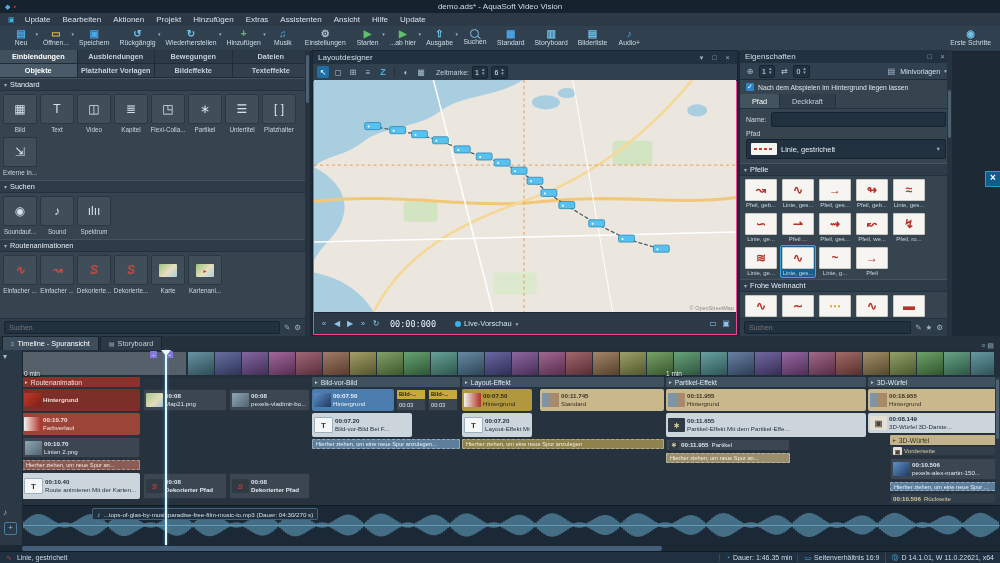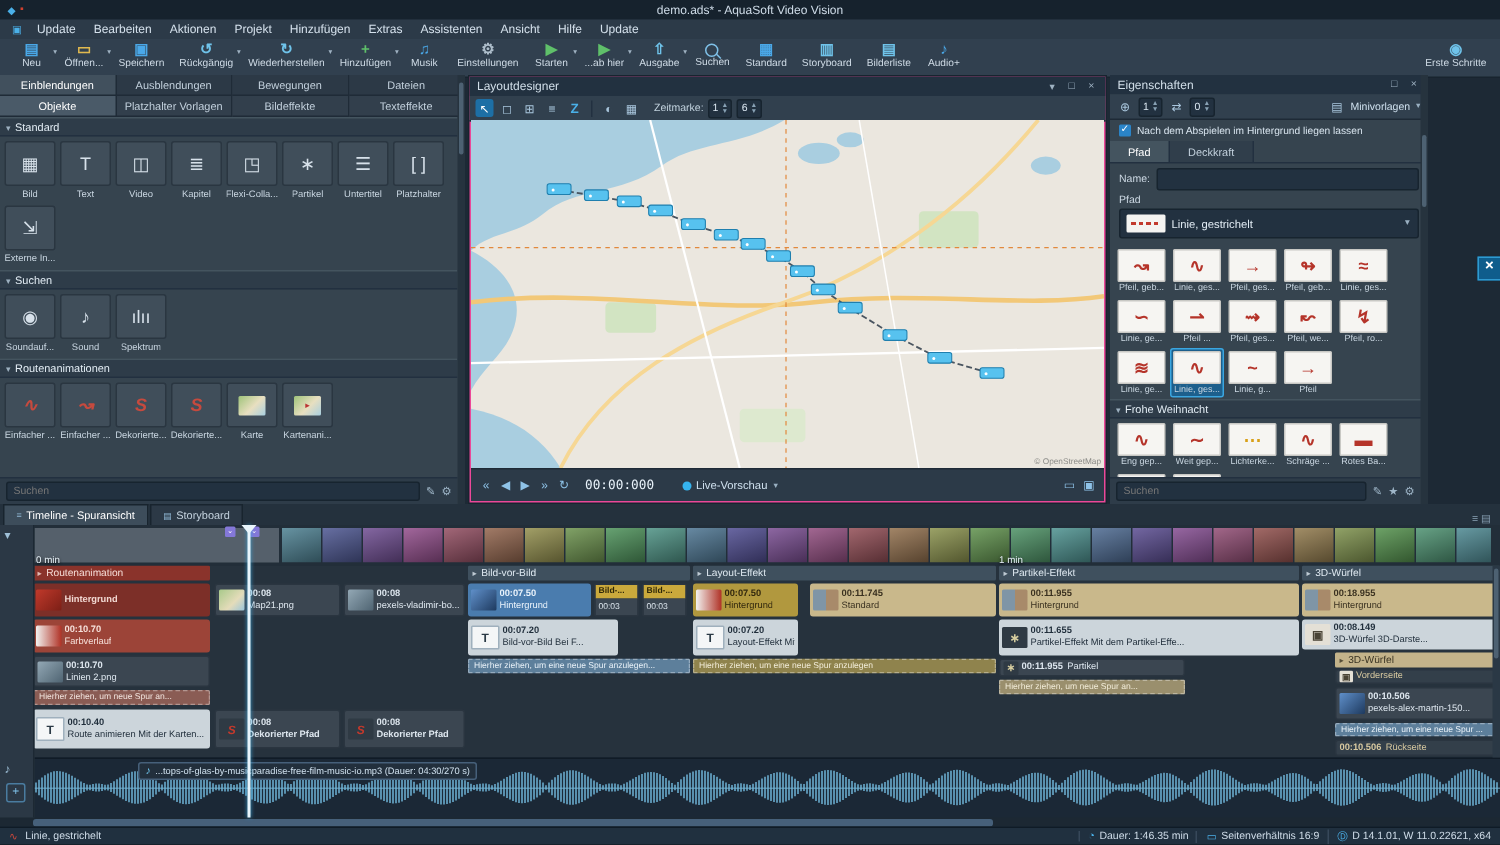--- a/index.html
+++ b/index.html
@@ -30,21 +30,21 @@
   .sechead{height:11px;background:#2e3c49;border-top:1px solid #44545f;border-bottom:1px solid #223040;color:#e2ecf4;font-size:7.3px;display:flex;align-items:center;gap:3px;padding:0 4px;}
   .caret{font-size:6px;color:#9db0c0;}
   .searchrow{position:absolute;left:0;bottom:0;height:17px;background:#2e3c49;border-top:1px solid #223040;display:flex;align-items:center;gap:4px;padding:0 4px;}
   .searchrow input{flex:1;height:11px;background:#223140;border:1px solid #17242f;color:#cfdce8;font-size:7px;padding:0 4px;border-radius:2px;outline:none;}
   .sr-ic{font-size:7.5px;color:#9fb6c8;}
   .vscroll{position:absolute;right:0;top:0;bottom:0;width:5px;background:#26333e;}
   .vthumb{position:absolute;left:1px;right:1px;top:5px;height:48px;background:#4d6172;border-radius:2px;}
   
   .toolbox{left:0;width:310px;}
   .ttabs,.stabs{display:flex;height:14px;}
-  .ttab,.stab{flex:1;display:flex;align-items:center;justify-content:center;font-size:7.3px;color:#c2d0dc;background:#2c3946;border-right:1px solid #1f2b37;border-bottom:1px solid #1f2b37;white-space:nowrap;overflow:hidden;}
+  .ttab,.stab{flex:1;display:flex;align-items:center;justify-content:center;font-size:7.3px;color:#c2d0dc;background:#2c3946;border-right:1px solid #1f2b37;border-bottom:1px solid #1f2b37;white-space:nowrap;overflow:hidden;font-weight:bold;}
   .ttab.active{background:#41505d;color:#fff;}
   .stab{background:#323f4c;}
   .stab.active{background:#4a5a68;color:#fff;}
   .tbx-body{position:absolute;top:28px;left:0;right:5px;bottom:17px;overflow:hidden;}
   .tbx-grid{display:flex;flex-wrap:wrap;padding:2px 2px;gap:1px;}
   .tbx-item{width:36px;height:42px;display:flex;flex-direction:column;align-items:center;}
   .tbx-ic{width:32px;height:28px;background:#404e5a;border:1px solid #2a3641;border-radius:2px;display:flex;align-items:center;justify-content:center;margin-top:1px;}
   .g{font-size:12px;color:#d7e1ea;}
   .g.t-red{color:#c64a3e;font-weight:bold;font-style:italic;}
   .g.mapbox{width:18px;height:13px;background:linear-gradient(135deg,#9fc37a,#e8dfc0 55%,#a8cfe0);border-radius:1px;font-size:6px;color:#b33;display:flex;align-items:center;justify-content:center;}
@@ -656,20 +656,24 @@
       <input readonly="" style="">
     </div>
     <div class="pfl">Pfad</div>
     <div class="dropdown">
       <span class="dd-ic">
           <i></i>
         </span>
       <span>Linie, gestrichelt</span>
       <span class="dda">▼</span>
     </div>
+    <div class="sechead">
+      <span class="caret">▾</span>
+      <span>Pfeile</span>
+    </div>
     <div class="pv-grid">
 
         <div class="pv-item">
           <span class="pv-th">
             <span class="pg t-red">↝</span>
           </span>
           <span class="pv-lb">Pfeil, geb...</span>
         </div>
 
         <div class="pv-item">

